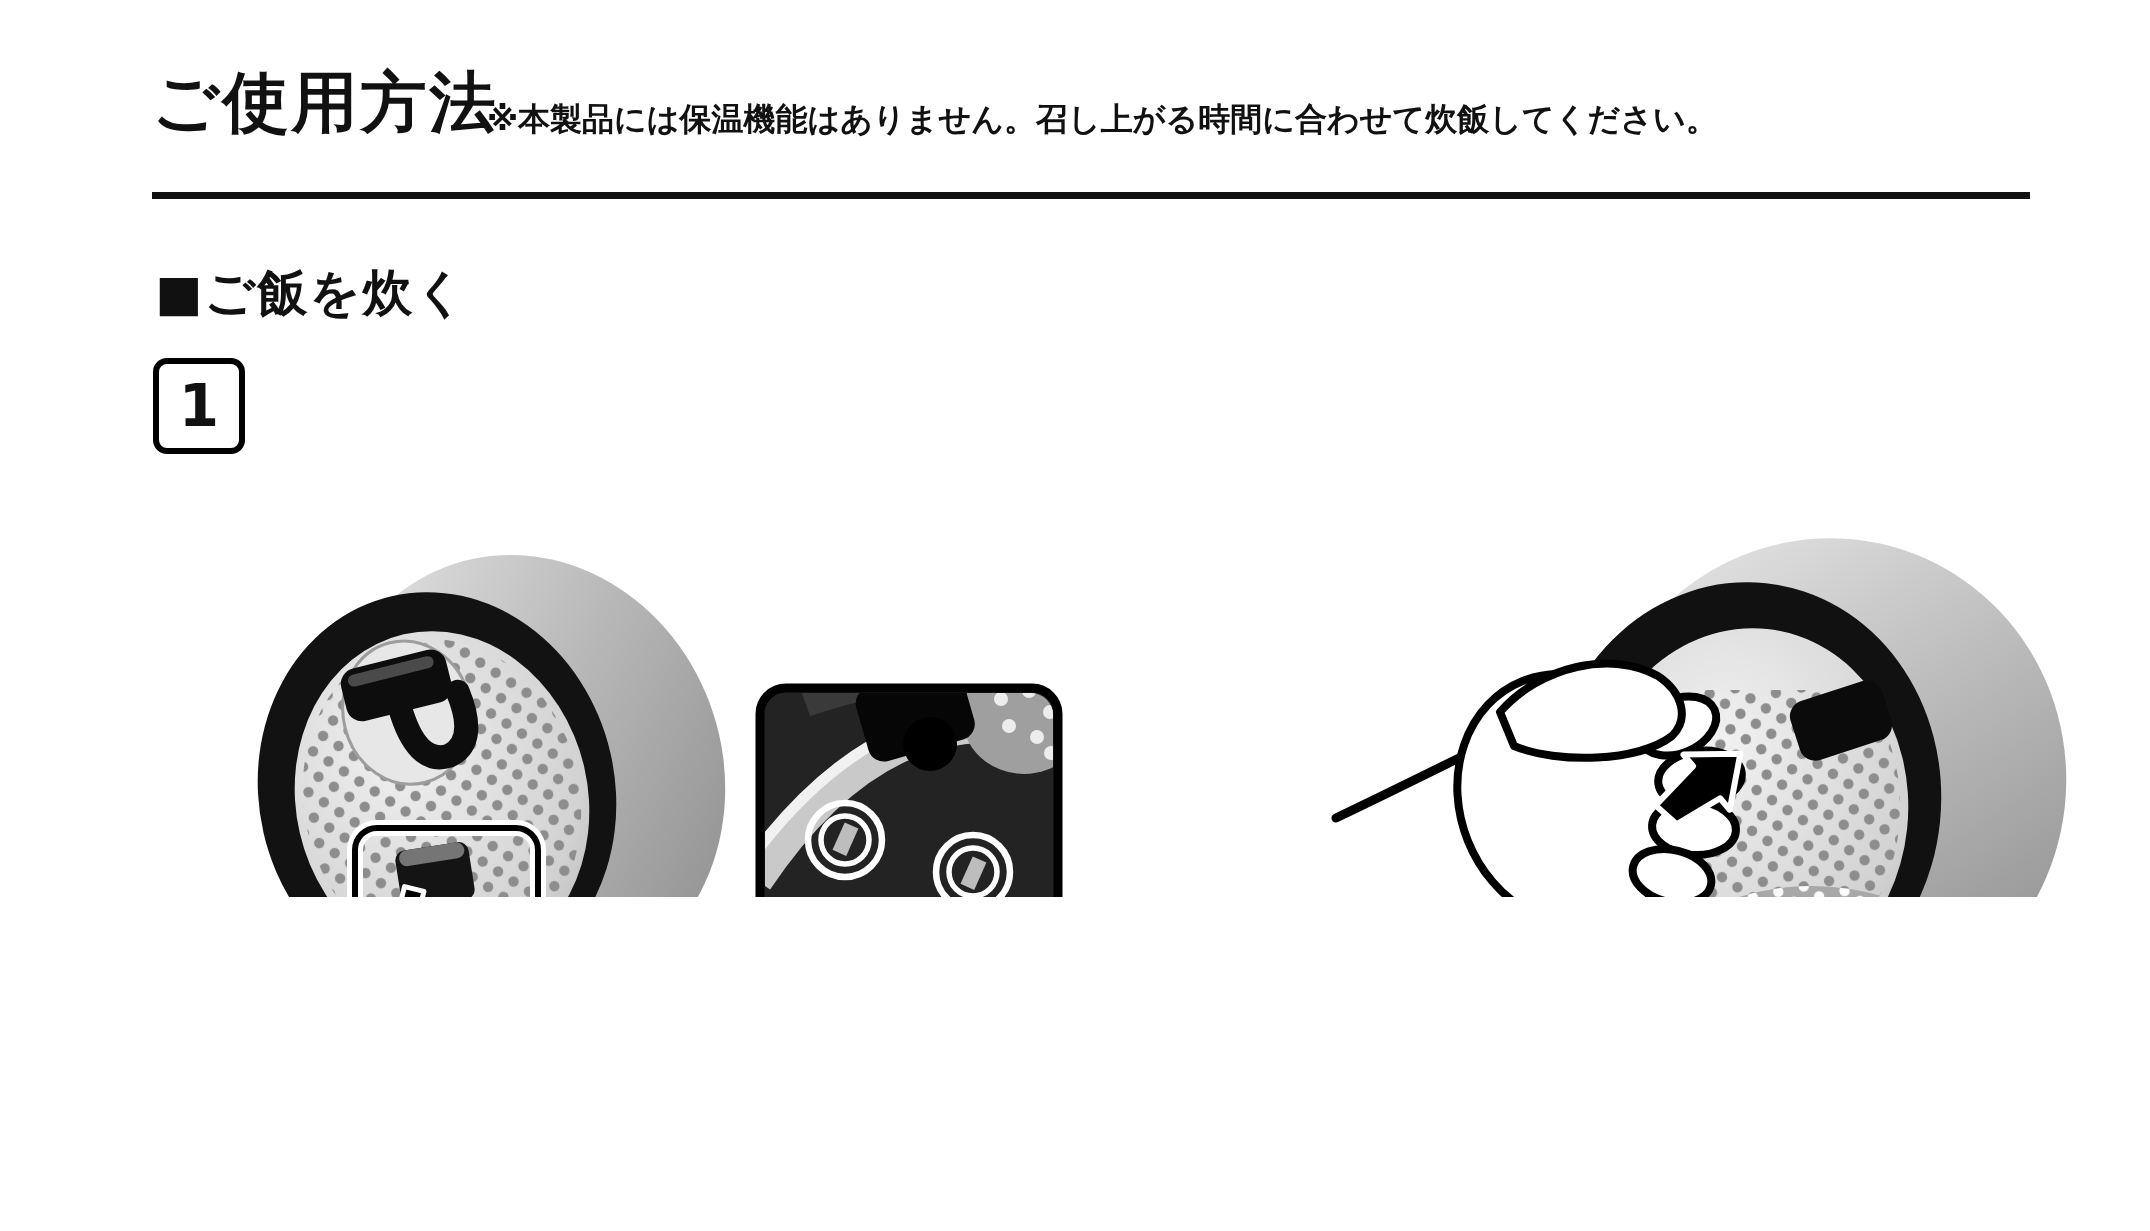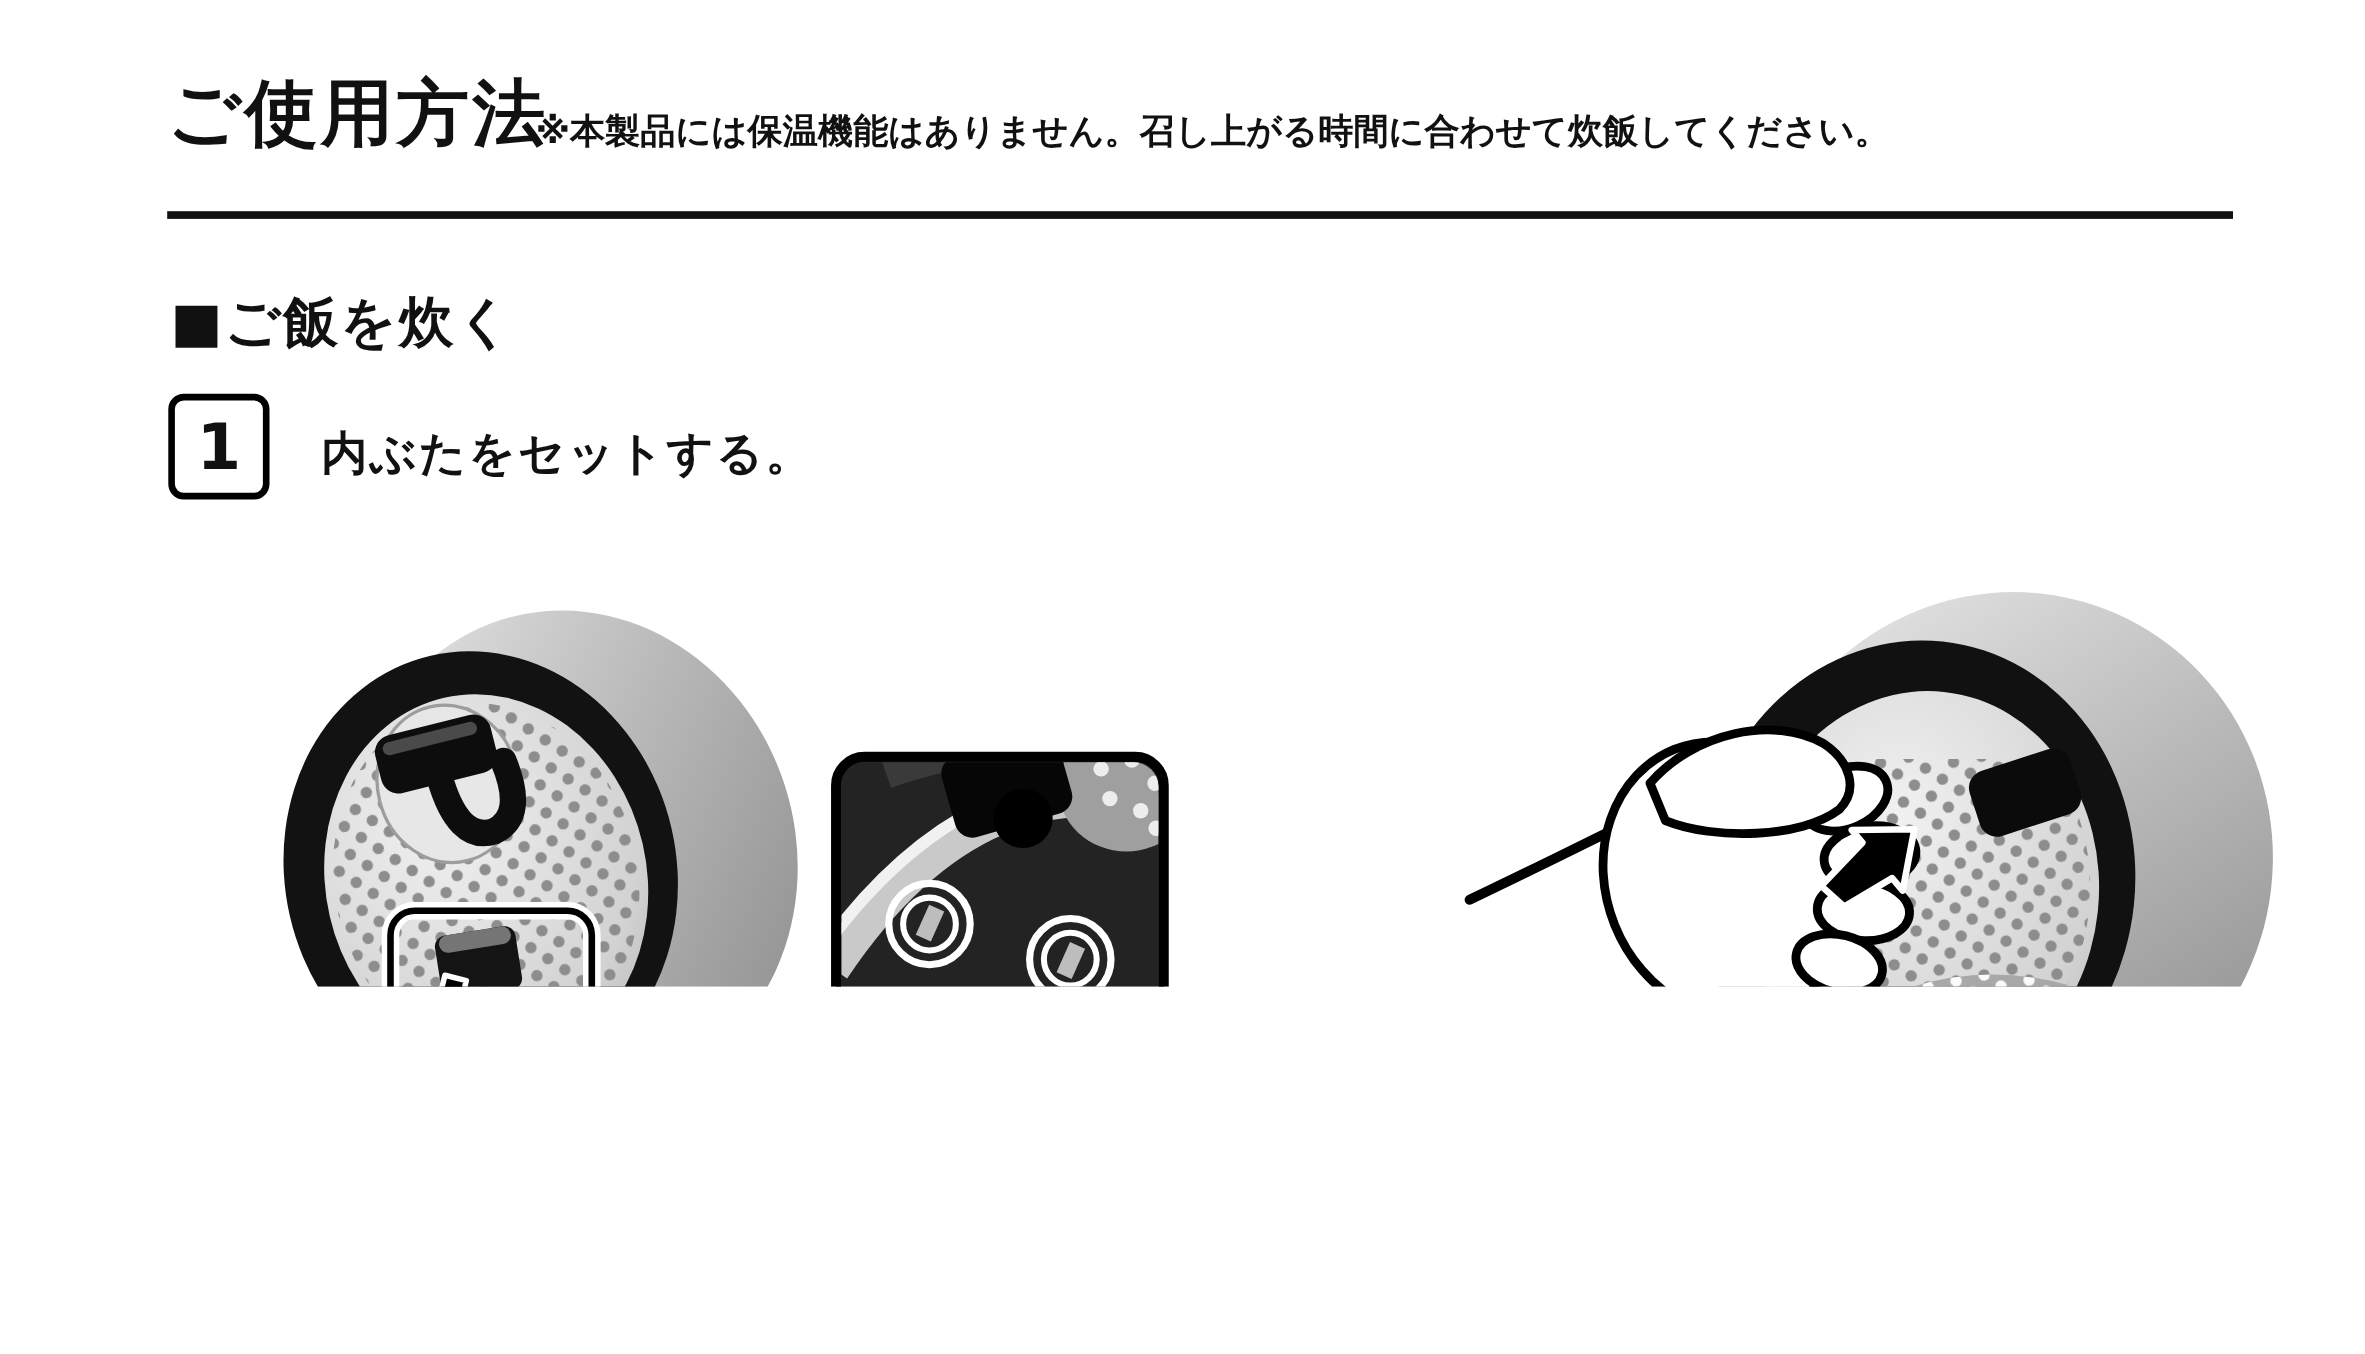--- a/index.html
+++ b/index.html
@@ -28,21 +28,20 @@
 <div class="page">
 
   <div class="abs b" id="title">ご使用方法</div>
   <div class="abs b" id="note">※本製品には保温機能はありません。召し上がる時間に合わせて炊飯してください。</div>
   <div class="abs" id="rule"></div>
   <div class="abs b" id="heading">■ご飯を炊く</div>
 
   <div class="abs" id="stepbox">
     <span>1</span>
   </div>
-  <div class="abs b" id="steptext">内ぶたをセットする。</div>
 
   <svg class="abs" id="art" width="2150" height="701" viewBox="0 530 2150 701" xmlns="http://www.w3.org/2000/svg">
     <defs>
       <linearGradient id="shellGrad" x1="0" y1="0" x2="1" y2="1">
         <stop offset="0" stop-color="#ececec"></stop>
           <stop offset="0.5" stop-color="#b9b9b9"></stop>
           <stop offset="1" stop-color="#8a8a8a"></stop>
       </linearGradient>
       <radialGradient id="plateGrad" cx="0.4" cy="0.32" r="0.95">
         <stop offset="0" stop-color="#f1f1f1"></stop>

